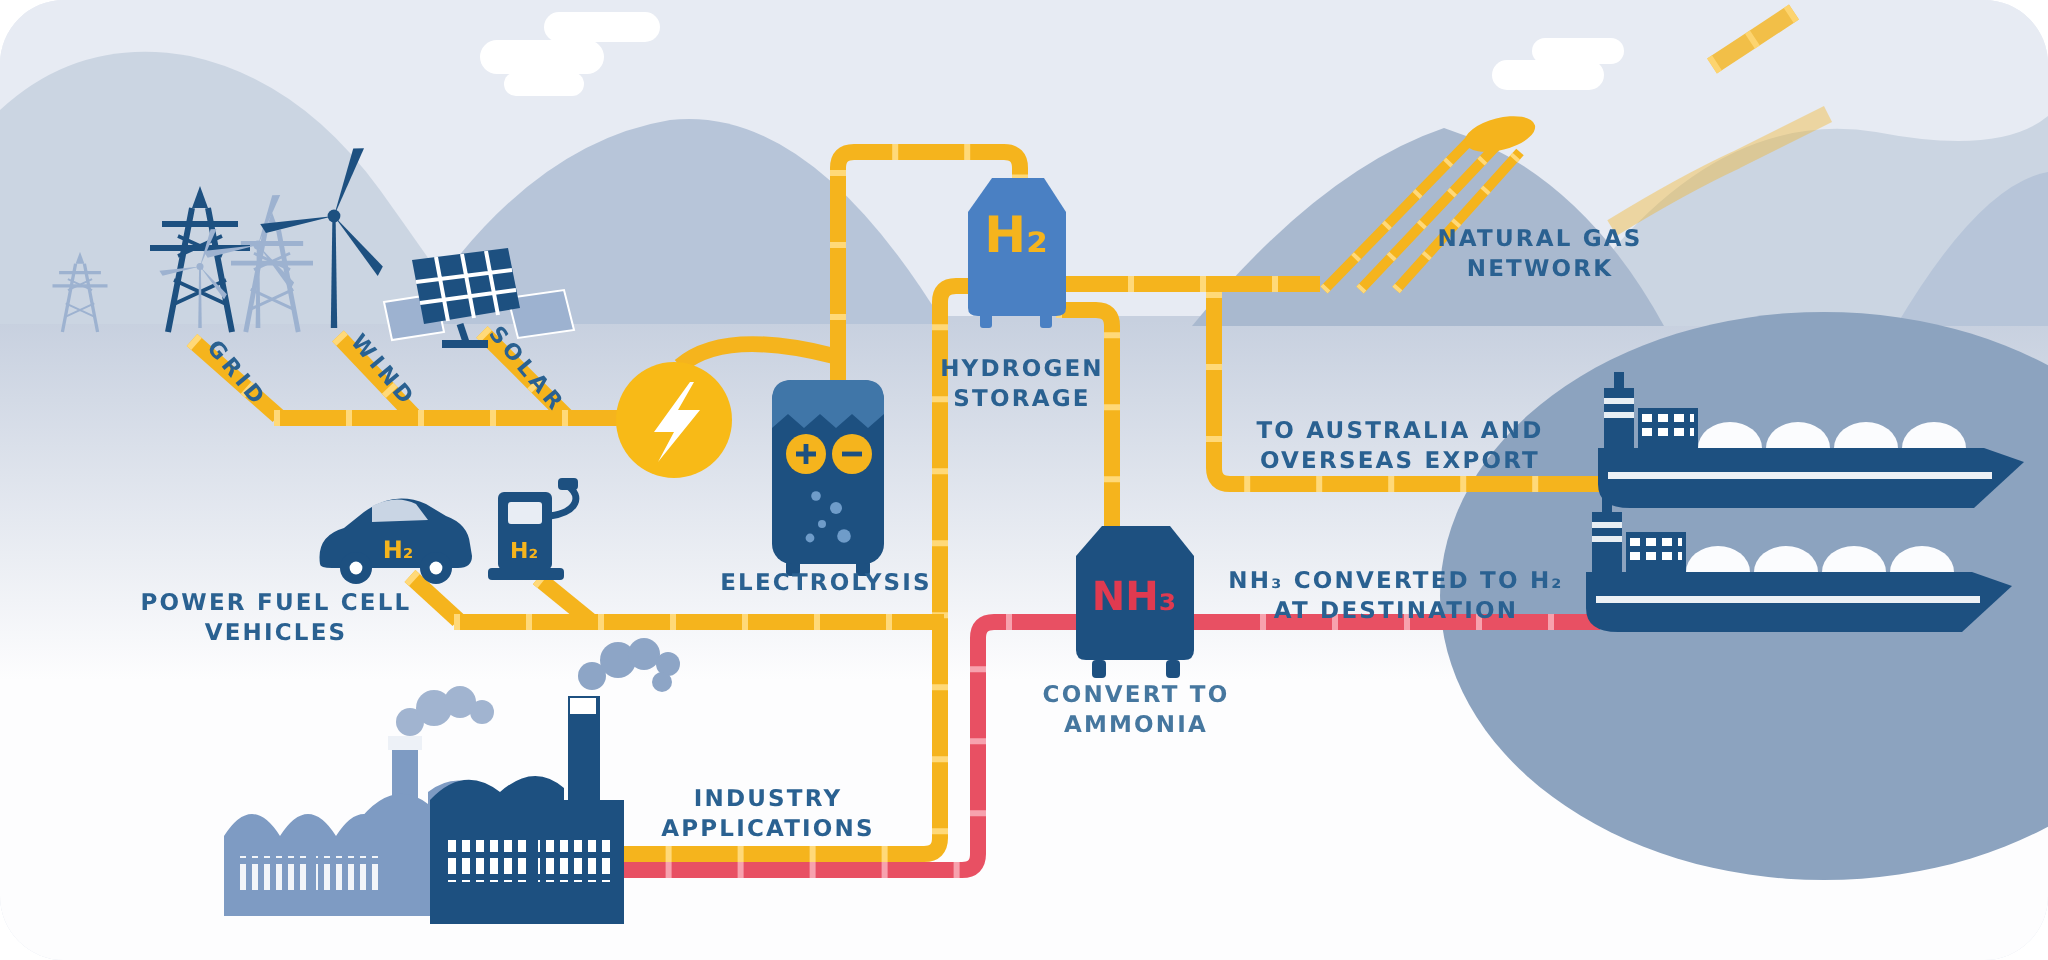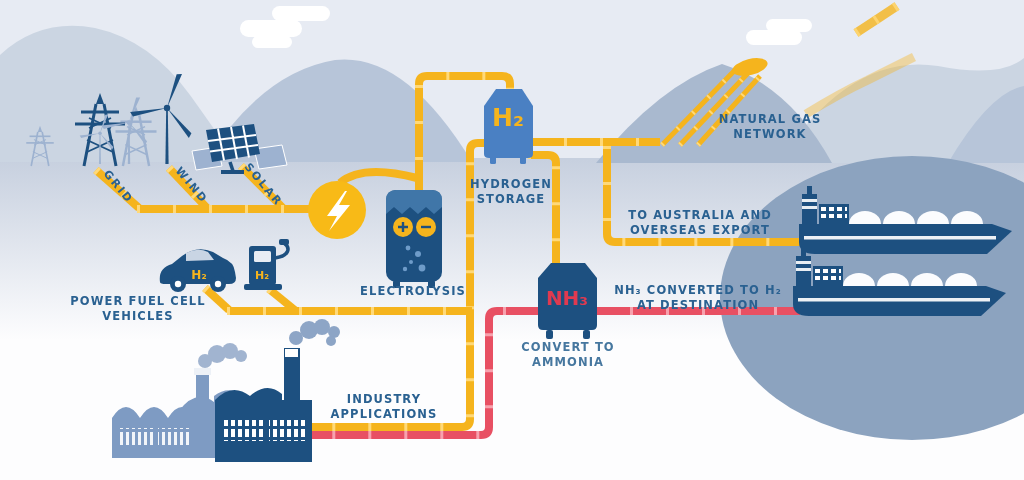--- a/index.html
+++ b/index.html
@@ -1,17 +1,17 @@
 <!DOCTYPE html>
 <html><head>
 <meta charset="utf-8">
 <style>
   html,body{margin:0;padding:0;background:#fff;}
   .stage{position:relative;width:1024px;height:480px;overflow:hidden;background:#e7ebf3;
-         font-family:"DejaVu Sans","Liberation Sans",sans-serif;}
+         font-family:"DejaVu Sans","Liberation Sans",sans-serif;border-radius:32px;}
   svg{display:block}
   .lbl{font:700 11.5px "DejaVu Sans",sans-serif;fill:#2A6191;letter-spacing:1.1px;text-anchor:middle}
   .lbl-lt{fill:#46779F}
   .rot{text-anchor:start;letter-spacing:2.2px;font-size:11px}
   .ypipe{fill:none;stroke:#F5B41D;stroke-width:8}
   .ytick{fill:none;stroke:#FFD979;stroke-width:8;stroke-dasharray:3 33}
   .rpipe{fill:none;stroke:#E85063;stroke-width:8}
   .rtick{fill:none;stroke:#F7A2AE;stroke-width:8;stroke-dasharray:3 33}
   .thin{stroke-width:5}
   .thintick{stroke-width:5;stroke-dasharray:2 20}

